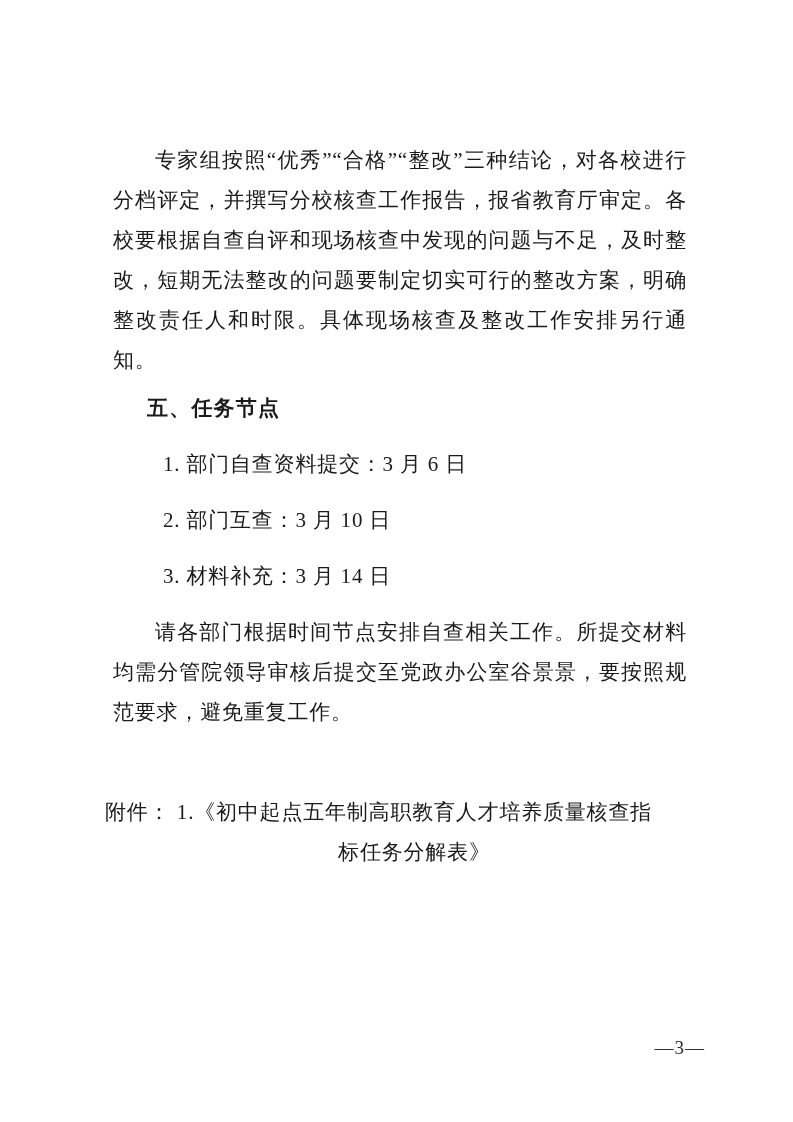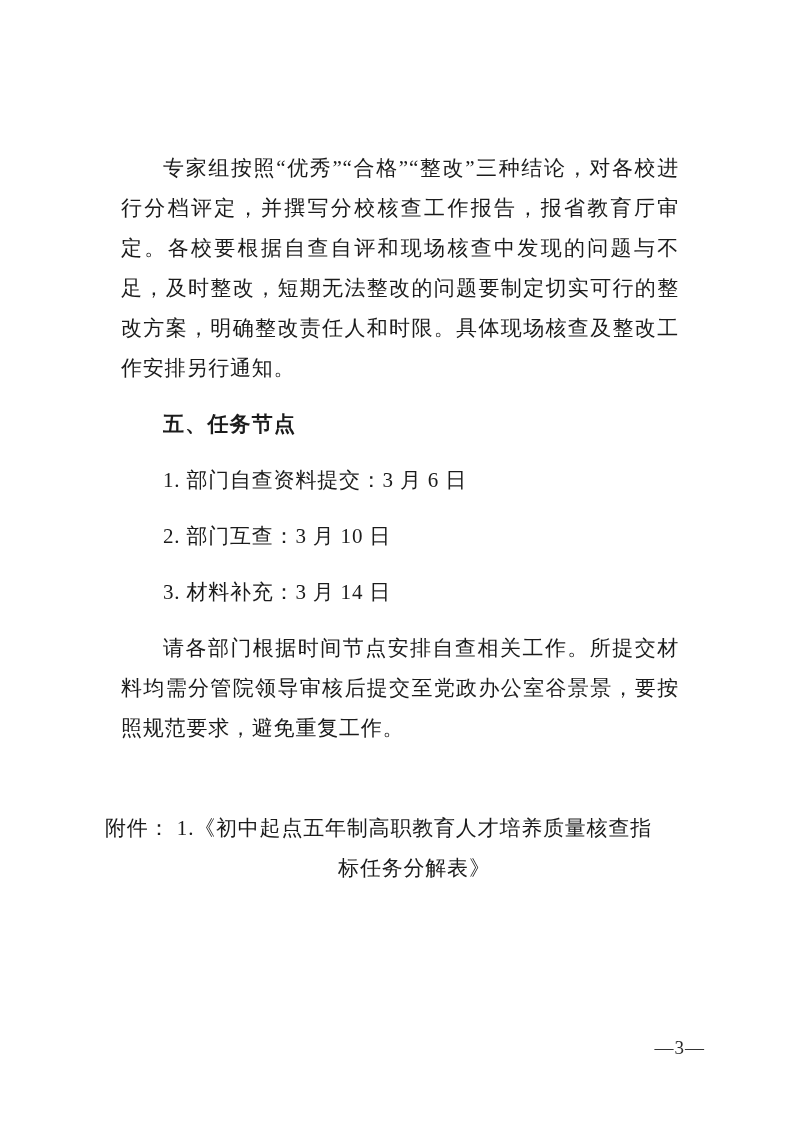--- a/index.html
+++ b/index.html
@@ -18,27 +18,27 @@
   }
   .content {
     position: absolute;
     left: 105px;
     top: 132px;
     width: 590px;
     font-size: 21px;
     line-height: 40px;
   }
   .para {
-    margin: 16px;
+    margin: 8px;
     text-align: justify;
     text-indent: 2em;
     letter-spacing: 0.8px;
   }
   .heading {
-    margin: 16px;
+    margin: 0;
     font-size: 21px;
     line-height: 40px;
     font-weight: 700;
     font-family: "Liberation Sans", "DejaVu Sans", sans-serif;
     text-indent: 2em;
     letter-spacing: 1.2px;
   }
   .task {
     margin: 16px;
     text-indent: 2em;

